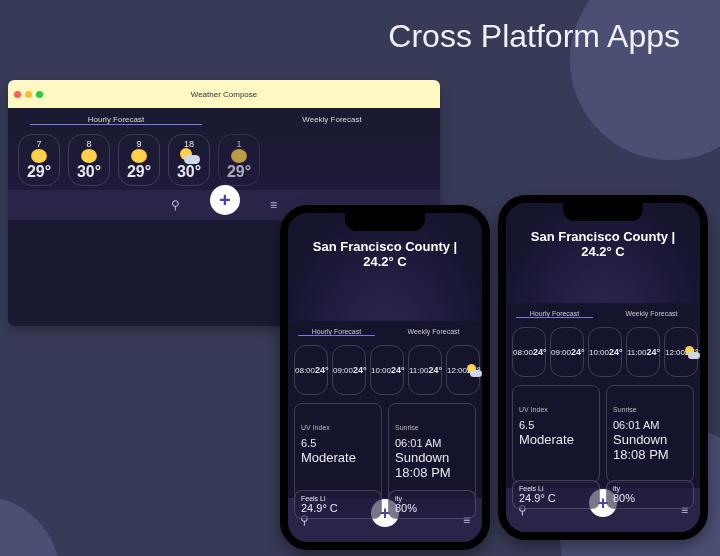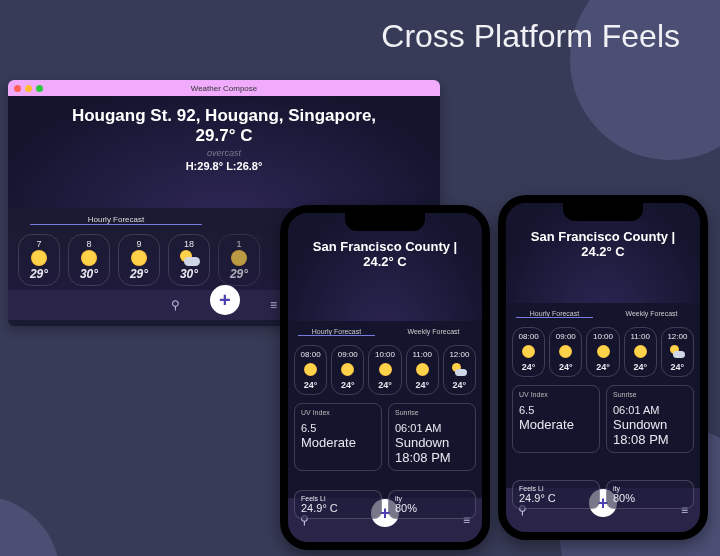--- a/index.html
+++ b/index.html
@@ -59,22 +59,22 @@
     left: 8px;
     width: 432px;
     height: 246px;
     background: #1a1b33;
     border-radius: 6px;
     overflow: hidden;
     z-index: 1;
     box-shadow: 0 4px 12px rgba(0,0,0,.3);
   }
   .titlebar {
-    height: 16px;
-    background: #f0abfc;
+    height: 28px;
+    background: #fef9c3;
     display: flex;
     align-items: center;
     padding: 0 6px;
     gap: 4px;
     position: relative;
   }
   .traffic-dot { width: 7px; height: 7px; border-radius: 50%; }
   .td-red { background:#ff5f56; }
   .td-yellow { background:#ffbd2e; }
   .td-green { background:#27c93f; }
@@ -122,21 +122,21 @@
     border:1px solid rgba(255,255,255,.15);
     border-radius:14px;
     display:flex;
     flex-direction:column;
     align-items:center;
     justify-content:space-between;
     padding:4px 0;
     font-size:10px;
   }
   .hour-card .t { font-size:9px; }
-  .hour-card .temp { font-size:12px; font-weight:600;font-style:italic; }
+  .hour-card .temp { font-size:16px; font-weight:600; }
   .sun-icon{
     width:16px; height:16px; border-radius:50%;
     background: radial-gradient(circle,#ffd24a 55%,#ff9a1f 100%);
   }
   .cloud-icon{
     width:18px; height:12px;
     position:relative;
   }
   .cloud-icon::before{
     content:"";
@@ -207,38 +207,38 @@
     content:""; position:absolute; bottom:-1px; left:10%; right:10%;
     height:1px; background:#7a7ae3;
   }
   .phourly{
     display:flex; gap:4px; padding:4px 6px;
   }
   .pcard{
     width:34px; height:50px;
     border:1px solid rgba(255,255,255,.18);
     border-radius:12px;
-    display:flex; flex-direction:column; align-items:center;
+    display:flex; flex-direction:row; align-items:center;
     justify-content:space-between;
     padding:4px 0;
     font-size:8px;
   }
   .pcard .sun-icon{ width:13px;height:13px; }
   .pcard .cloud-icon{ width:14px; height:9px; }
   .pcard .cloud-icon::before{ width:9px;height:9px;}
   .pcard .cloud-icon::after{ width:12px;height:7px;left:3px;}
   .pcard .temp{ font-size:9px; font-weight:600; }
   .info-row{
     display:flex; gap:6px; padding:4px 6px;
   }
   .info-card{
     flex:1;
     border:1px solid rgba(255,255,255,.18);
     border-radius:8px;
-    padding:5px 6px;
+    padding:20px 6px;
     font-size:8px;
   }
   .info-card .title{ color:#bbb; font-size:7px; }
   .info-card .val{ font-size:11px; margin-top:6px; }
   .info-card .sub{ font-size:13px; margin-top:1px; }
   .phone-bottom{
     position:absolute;
     bottom:0; left:0; right:0;
     height:44px;
     background:#2a2548;
@@ -270,35 +270,29 @@
   }
   .overflow-card .val{ font-size:11px; }
 </style>
 </head>
 <body>
 
 <div class="bg-circle-tr"></div>
 <div class="bg-circle-br"></div>
 <div class="bg-circle-bl"></div>
 
-<div class="page-title">Cross Platform Feels</div>
+<div class="page-title">Cross Platform Apps</div>
 
 <div class="desktop-window">
   <div class="titlebar">
     <div class="traffic-dot td-red"></div>
     <div class="traffic-dot td-yellow"></div>
     <div class="traffic-dot td-green"></div>
     <div class="window-title">Weather Compose</div>
   </div>
-  <div class="desktop-sky">
-    <div class="loc-line">Hougang St. 92, Hougang, Singapore,</div>
-    <div class="loc-line">29.7° C</div>
-    <div class="overcast-label">overcast</div>
-    <div class="hilo">H:29.8° L:26.8°</div>
-  </div>
   <div class="desktop-tabs">
     <div class="dtab active">Hourly Forecast</div>
     <div class="dtab">Weekly Forecast</div>
   </div>
   <div class="hourly-row">
     <div class="hour-card">
       <span class="t">7</span>
       <span class="sun-icon"></span>
       <span class="temp">29°</span>
     </div>

